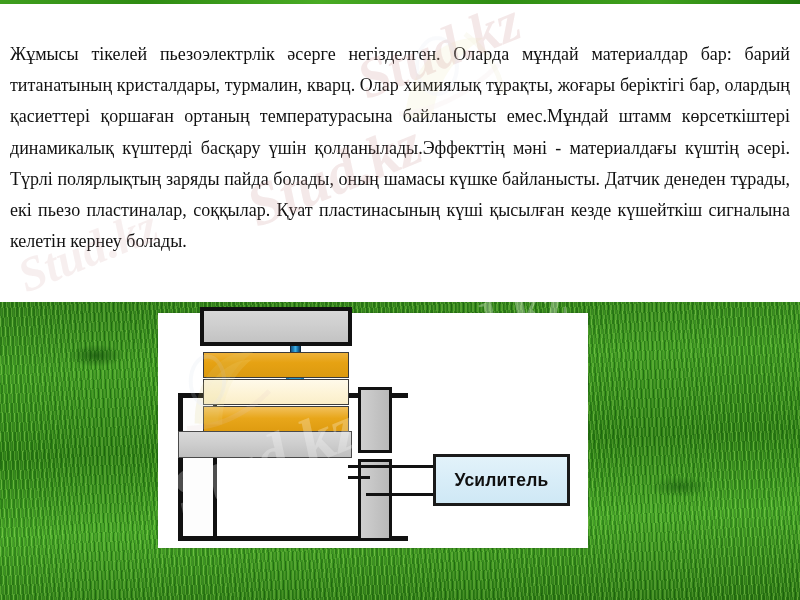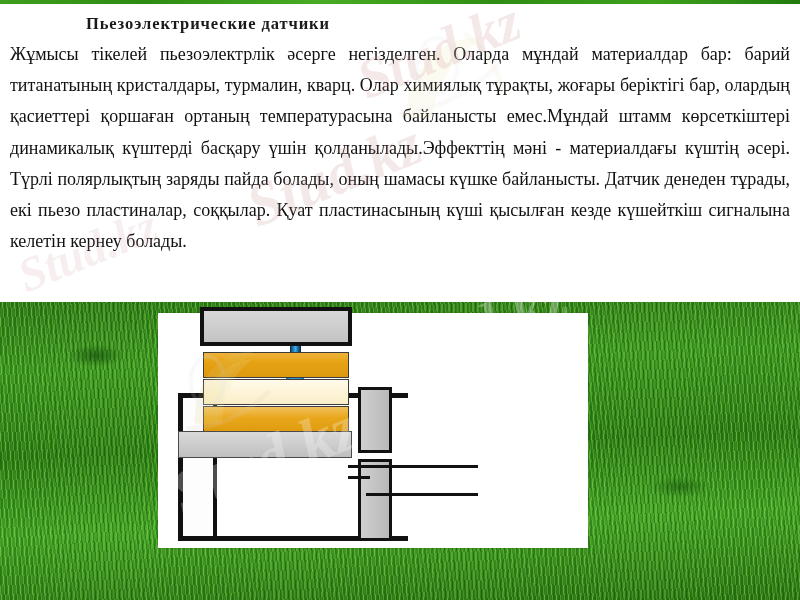--- a/index.html
+++ b/index.html
@@ -322,21 +322,20 @@
   }
 </style>
 </head>
 <body>
 
 <div id="slide">
 
   <div class="top-strip"></div>
 
   <div class="text-region">
-    <div class="slide-title">Пьезоэлектрические датчики</div>
     <div class="body-text">Жұмысы тікелей пьезоэлектрлік әсерге негізделген. Оларда мұндай материалдар бар: барий титанатының кристалдары, турмалин, кварц. Олар химиялық тұрақты, жоғары беріктігі бар, олардың қасиеттері қоршаған ортаның температурасына байланысты емес.Мұндай штамм көрсеткіштері динамикалық күштерді басқару үшін қолданылады.Эффекттің мәні - материалдағы күштің әсері. Түрлі полярлықтың заряды пайда болады, оның шамасы күшке байланысты. Датчик денеден тұрады, екі пьезо пластиналар, соққылар. Қуат пластинасының күші қысылған кезде күшейткіш сигналына келетін кернеу болады.</div>
   </div>
 
   <div class="grass-region"></div>
 
   <div class="diagram-panel">
     <div class="diagram-stage">
 
       <div class="force-arrow">
         <div class="shaft"></div>
@@ -357,20 +356,23 @@
       <div class="plate plate-piezo-lower"></div>
       <div class="plate plate-bottom-metal"></div>
 
       <div class="electrode electrode-upper"></div>
       <div class="electrode electrode-lower"></div>
 
       <div class="wire wire-upper"></div>
       <div class="wire wire-stub"></div>
       <div class="wire wire-lower"></div>
 
+      <div class="amplifier">
+        <span class="amplifier-label">Усилитель</span>
+      </div>
 
     </div>
   </div>
 
   <div class="watermark-layer">
     <div class="wm wm-a">Stud.kz</div>
     <div class="wm wm-b">Stud.kz</div>
     <div class="wm wm-c">Stud.kz</div>
     <div class="wm wm-d">Stud.kz</div>
     <div class="wm wm-e">Stud.kz</div>

